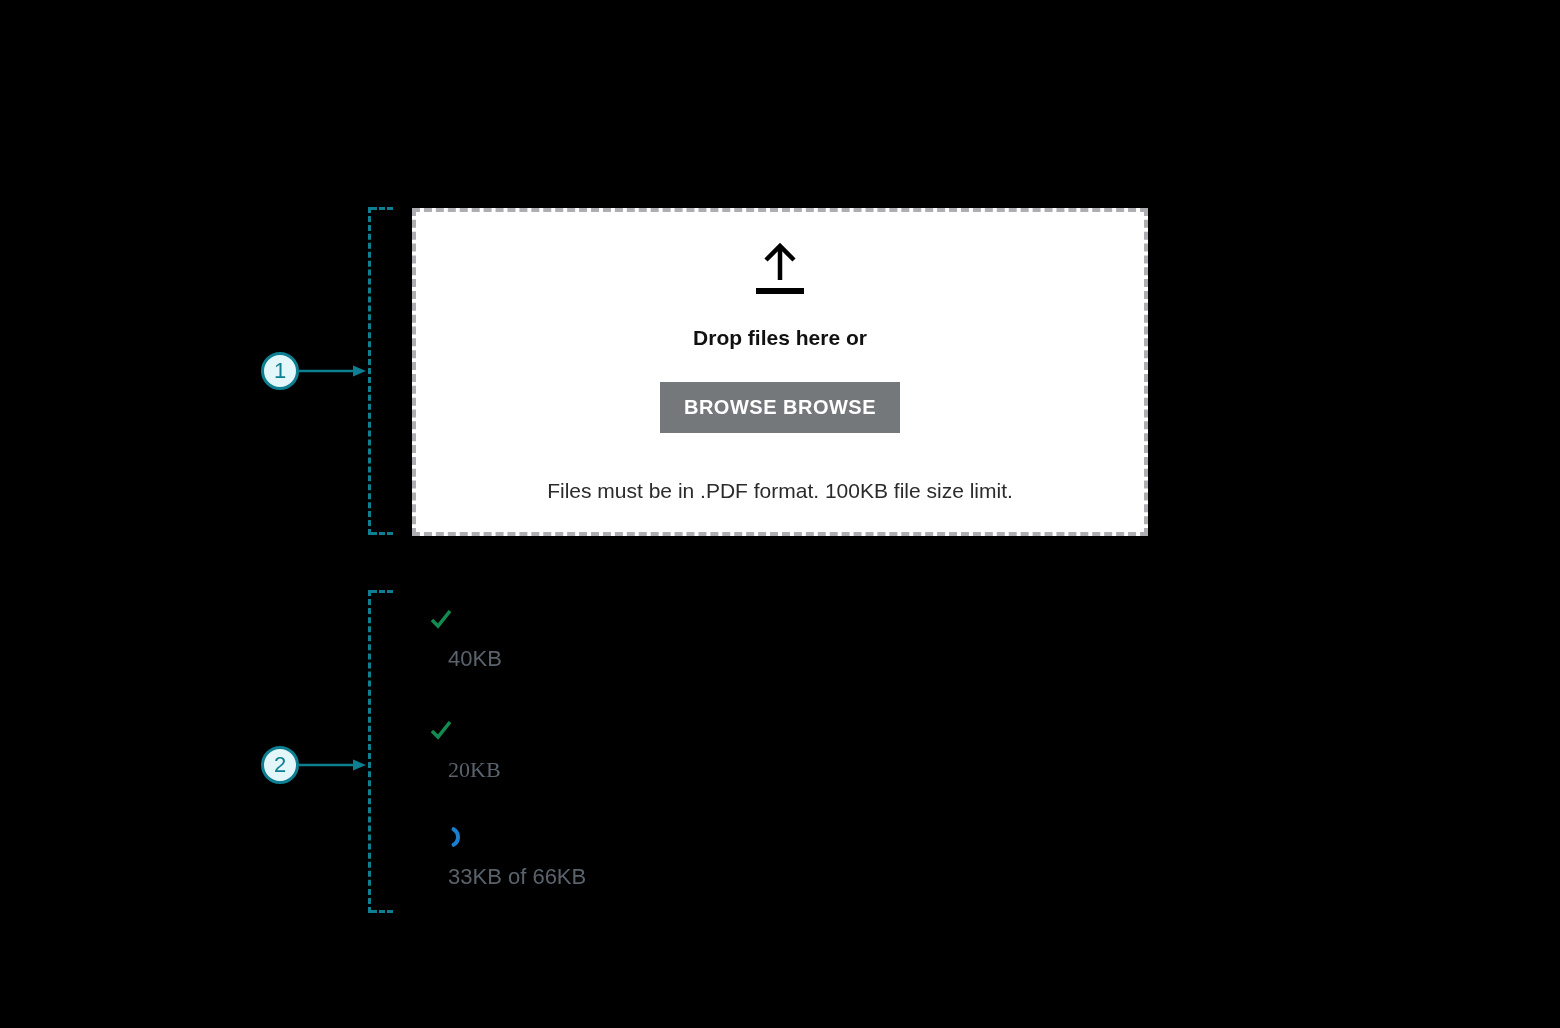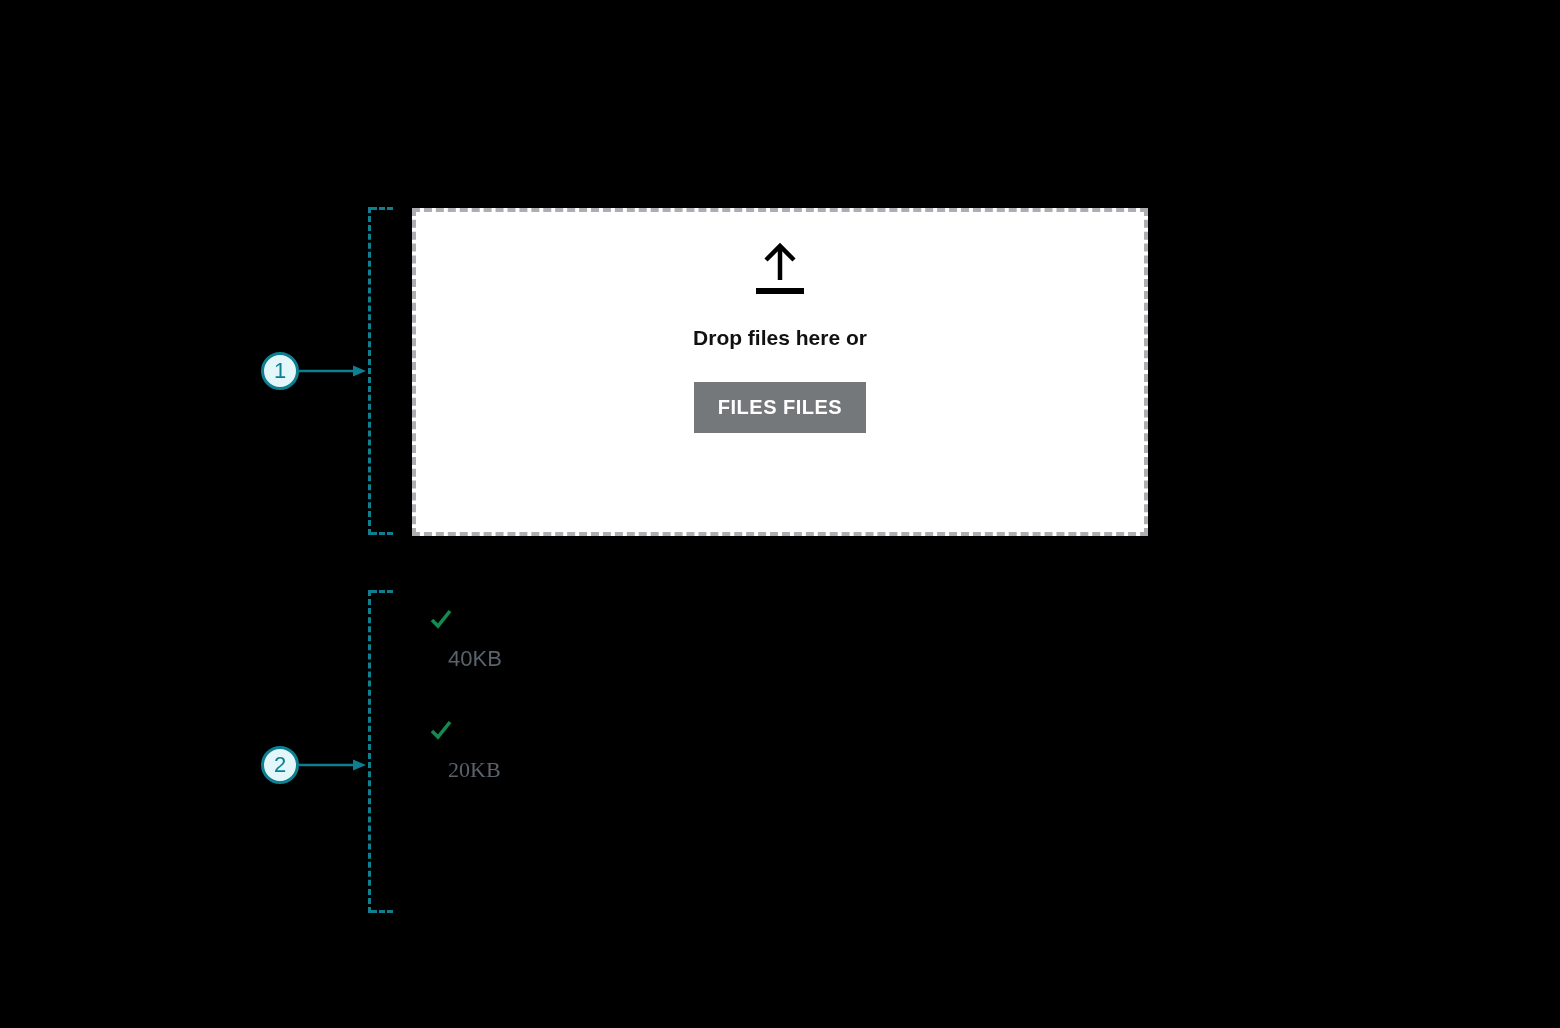--- a/index.html
+++ b/index.html
@@ -123,31 +123,38 @@
     <div class="stub stub-bottom"></div>
   </div>
 
   <div class="dropzone">
     <svg class="dz-icon" width="52" height="58" viewBox="0 0 52 58">
       <line x1="26" y1="12" x2="26" y2="44" stroke="#000" stroke-width="4.5"></line>
       <polyline points="12,24 26,10 40,24" fill="none" stroke="#000" stroke-width="4.5"></polyline>
       <rect x="2" y="52" width="48" height="6" fill="#000"></rect>
     </svg>
     <div class="dz-title">Drop files here or</div>
-    <button class="browse-btn">FILES FILES</button>
+    <button class="browse-btn">BROWSE BROWSE</button>
+    <div class="dz-helper">Files must be in .PDF format. 100KB file size limit.</div>
   </div>
 
   <div class="upload-row" style="top:606px;">
     <svg class="row-icon" width="26" height="26" viewBox="0 0 26 26">
       <path d="M4 14 L10 20 L22 5" fill="none" stroke="#128A50" stroke-width="3.6"></path>
     </svg>
     <div class="row-size">40KB</div>
   </div>
 
   <div class="upload-row" style="top:717px;font-family:Liberation Serif, serif;">
     <svg class="row-icon" width="26" height="26" viewBox="0 0 26 26">
       <path d="M4 14 L10 20 L22 5" fill="none" stroke="#128A50" stroke-width="3.6"></path>
     </svg>
     <div class="row-size">20KB</div>
   </div>
 
+  <div class="upload-row" style="top:824px;">
+    <svg class="row-icon spin" width="26" height="26" viewBox="0 0 26 26">
+      <path d="M 17.5 5.2 A 9 9 0 0 1 17.5 20.8" fill="none" stroke="#1B7FD0" stroke-width="4" stroke-linecap="round"></path>
+    </svg>
+    <div class="row-size">33KB of 66KB</div>
+  </div>
 
 </div>
 
 </body></html>

